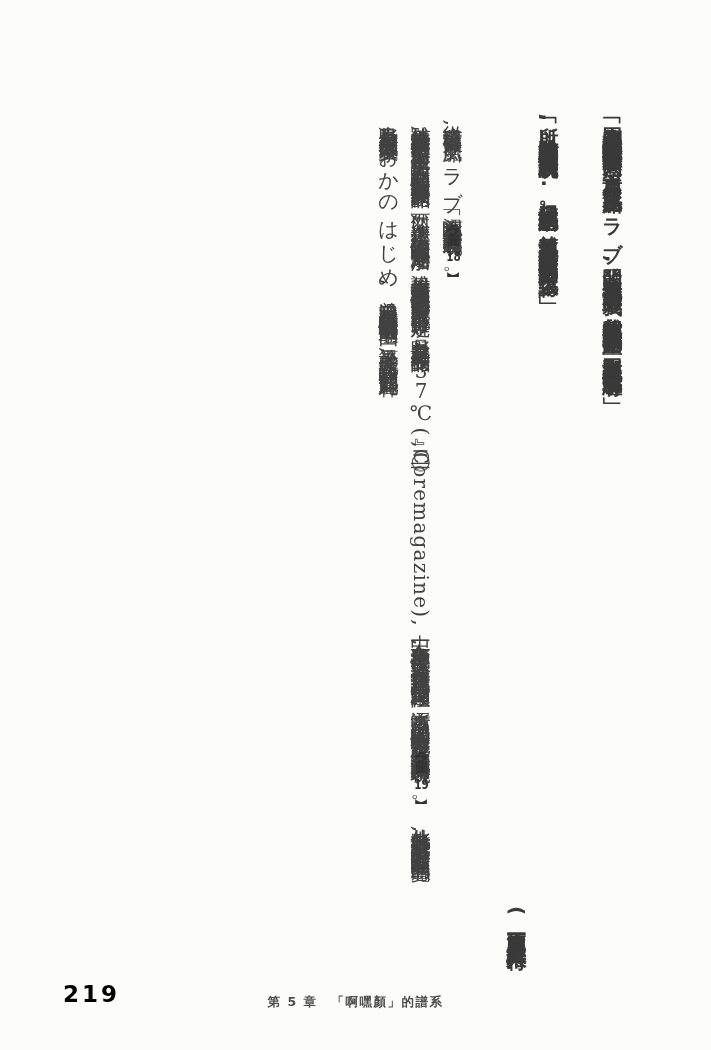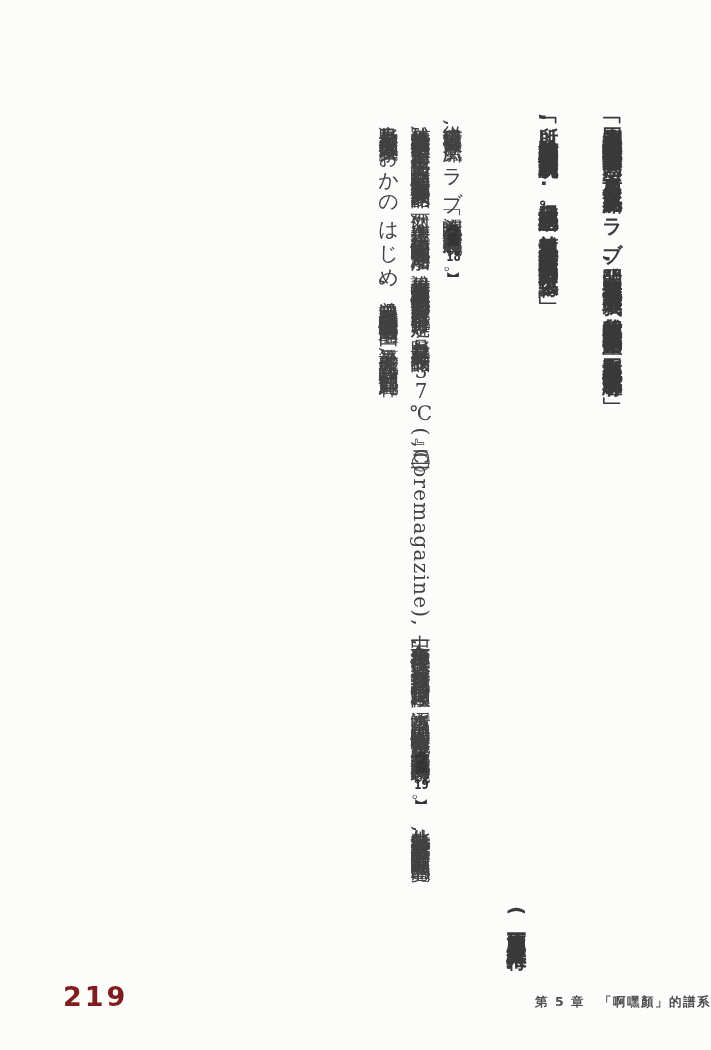--- a/index.html
+++ b/index.html
@@ -35,28 +35,28 @@
     letter-spacing:0.5px;
     color:#333;
   }
   .fn{text-combine-upright:all;}        
   .u{text-combine-upright:all;}         
   .page-number{
     position:absolute;
     left:63px;top:981px;
     font-family:"DejaVu Sans",sans-serif;
     font-weight:700;
-    font-size:27px;
+    font-size:23px;
     letter-spacing:3px;
-    color:#7f1d1d;
+    color:#000000;
   }
   .footer-chapter{
     position:absolute;
     left:0;top:994px;width:711px;
-    text-align:right;
+    text-align:center;
     font-family:"DejaVu Sans",sans-serif;
     font-weight:700;
     font-size:12.5px;
     letter-spacing:1.5px;
     color:#4e4e4e;
   }
 </style>
 </head>
 <body>
 

